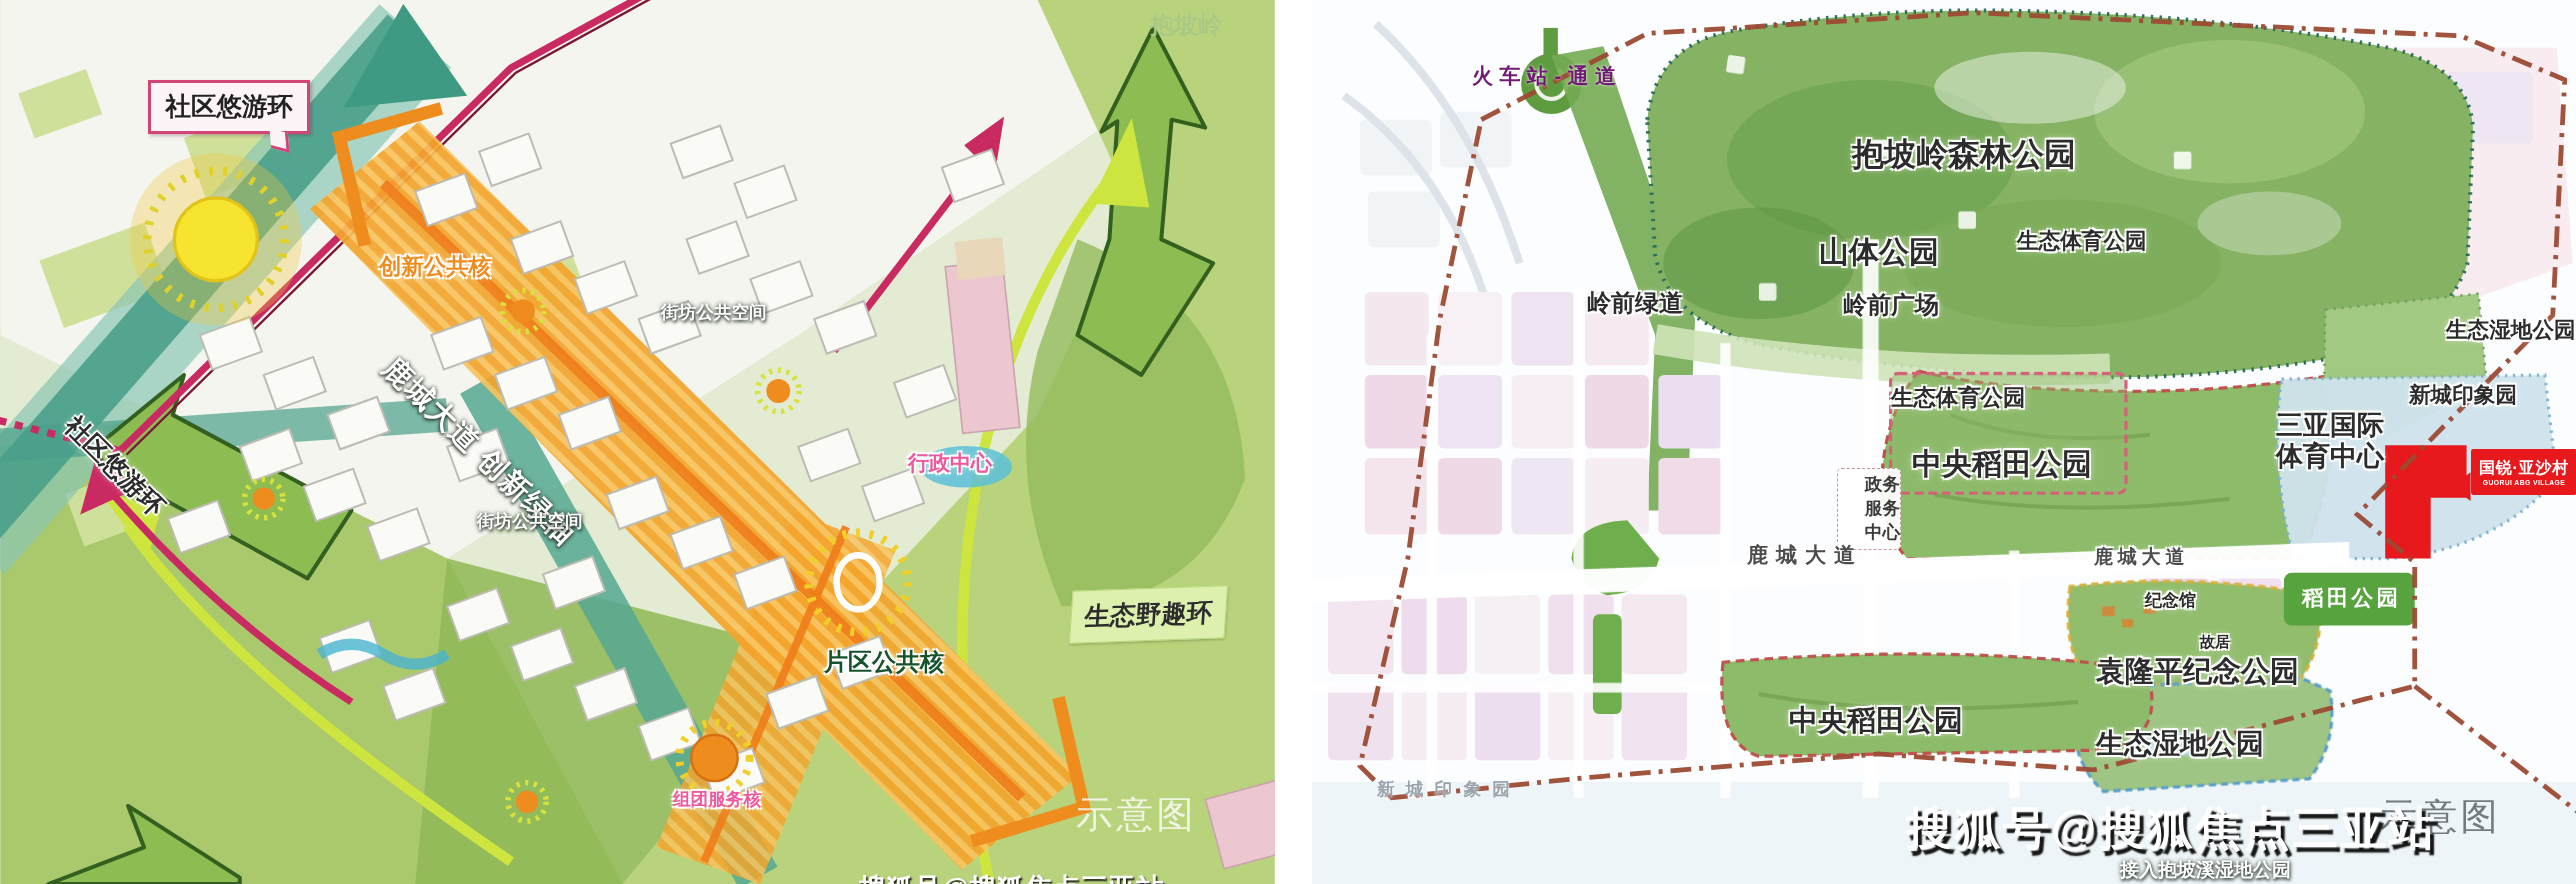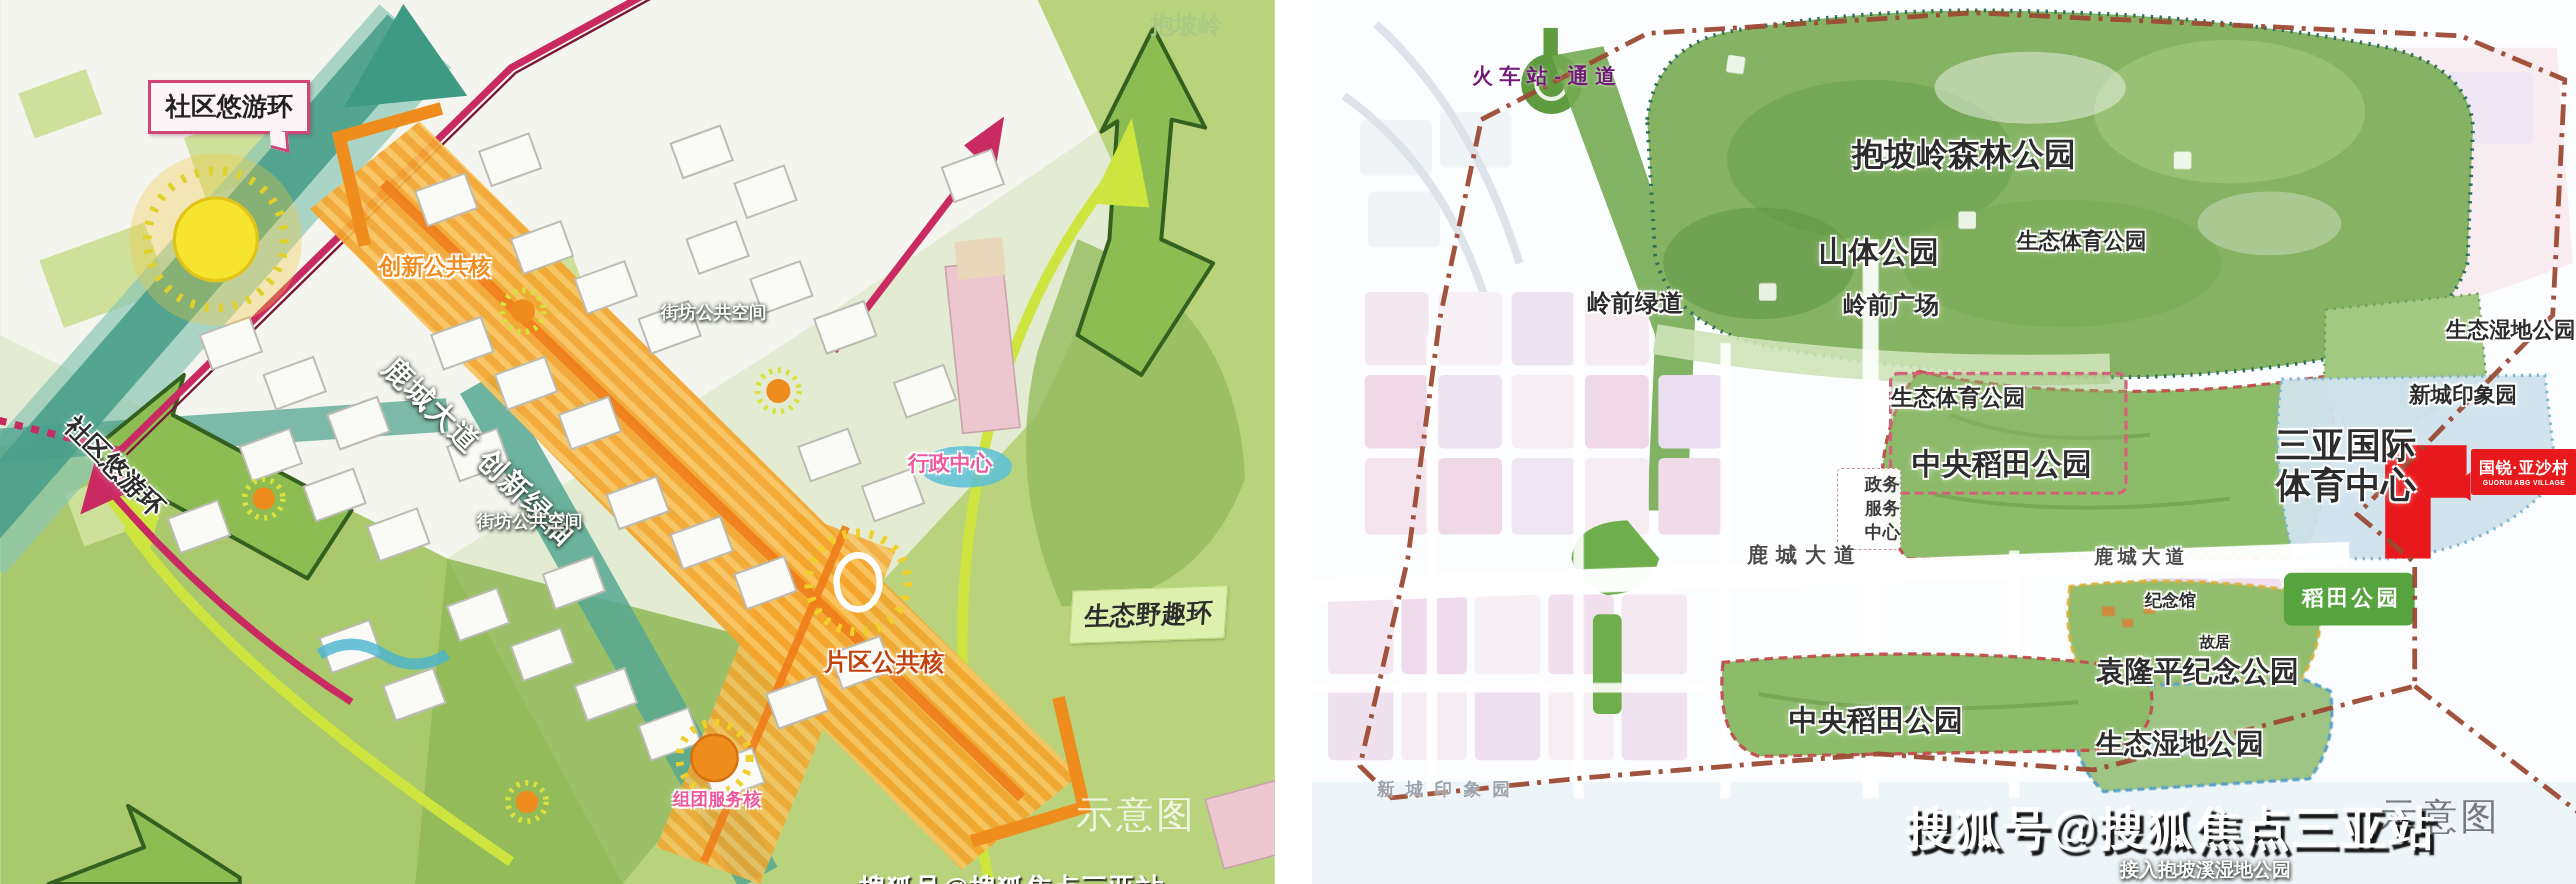--- a/index.html
+++ b/index.html
@@ -9,21 +9,21 @@
   #left-panel{left:0;width:1275px;background:#dfe9ca;}
   #right-panel{left:1312px;width:1264px;background:#fbfdfe;}
   .panel>svg{position:absolute;left:0;top:0;}
   .lbl{position:absolute;font-weight:bold;white-space:nowrap;color:#2c2c2c;line-height:1.15;
        text-shadow:-1.6px -1.6px 0 rgba(255,255,255,.95),1.6px -1.6px 0 rgba(255,255,255,.95),
                    -1.6px 1.6px 0 rgba(255,255,255,.95),1.6px 1.6px 0 rgba(255,255,255,.95),
                    0 0 7.2px rgba(255,255,255,.85);}
   .lbl-w{color:#fff;text-shadow:0 0 4px rgba(50,60,50,.95),0.8px 1.6px 3.2px rgba(40,50,40,.9);}
   .lbl-orange{color:#f08c1e;}
   .lbl-pink{color:#f0589d;}
-  .lbl-palepink{color:#c2410c;}
+  .lbl-palepink{color:#14532d;}
   .lbl-grey{color:#701a75;text-shadow:0 0 3.2px rgba(255,255,255,.9);}
   .box-label{position:absolute;font-weight:bold;color:#222;}
   #ring-box{left:148px;top:80px;padding:6.4px 14.4px;font-size:25.5px;background:#fdf4f7;
             border:3.2px solid #cf4677;box-shadow:1.6px 2.4px 3.2px rgba(120,40,70,.3);}
   #ring-box-tail{position:absolute;left:270px;top:131px;width:16px;height:16px;background:#fdf4f7;
             border-right:3.2px solid #cf4677;border-bottom:3.2px solid #cf4677;transform:rotate(15deg) skew(20deg);}
   #eco-ring-box{left:1071px;top:588px;padding:8px 12.8px;font-size:25.5px;background:#def0ae;
             border:1.6px solid #b9d87c;transform:skewX(-6deg) rotate(-2deg);color:#2d2d2d;
             box-shadow:0.8px 1.6px 2.4px rgba(80,100,40,.35);}
   #gov-box{position:absolute;left:525px;top:468px;width:62px;height:80px;background:rgba(255,255,255,.93);
@@ -321,21 +321,21 @@
     </svg>
 
     <div class="lbl lbl-grey" style="left:160px;top:64px;font-size:21px;letter-spacing:6.4px;">火车站-通道</div>
     <div class="lbl" style="left:540px;top:136px;font-size:32px;">抱坡岭森林公园</div>
     <div class="lbl" style="left:507px;top:235px;font-size:30px;">山体公园</div>
     <div class="lbl" style="left:705px;top:229px;font-size:21.6px;">生态体育公园</div>
     <div class="lbl" style="left:531px;top:291px;font-size:24px;">岭前广场</div>
     <div class="lbl" style="left:275px;top:289px;font-size:24px;">岭前绿道</div>
     <div class="lbl" style="left:1134px;top:318px;font-size:21.6px;">生态湿地公园</div>
     <div class="lbl" style="left:1097px;top:383px;font-size:21.6px;">新城印象园</div>
-    <div class="lbl" style="left:964px;top:425px;font-size:35px;text-align:center;">
+    <div class="lbl" style="left:964px;top:410px;font-size:27px;text-align:center;">
       <div>三亚国际</div>
       <div>体育中心</div>
     </div>
     <div class="lbl" style="left:579px;top:385px;font-size:22.4px;">生态体育公园</div>
     <div class="lbl" style="left:600px;top:447px;font-size:30px;">中央稻田公园</div>
     <div id="gov-box">
       <div>政务</div>
       <div>服务</div>
       <div>中心</div>
     </div>

